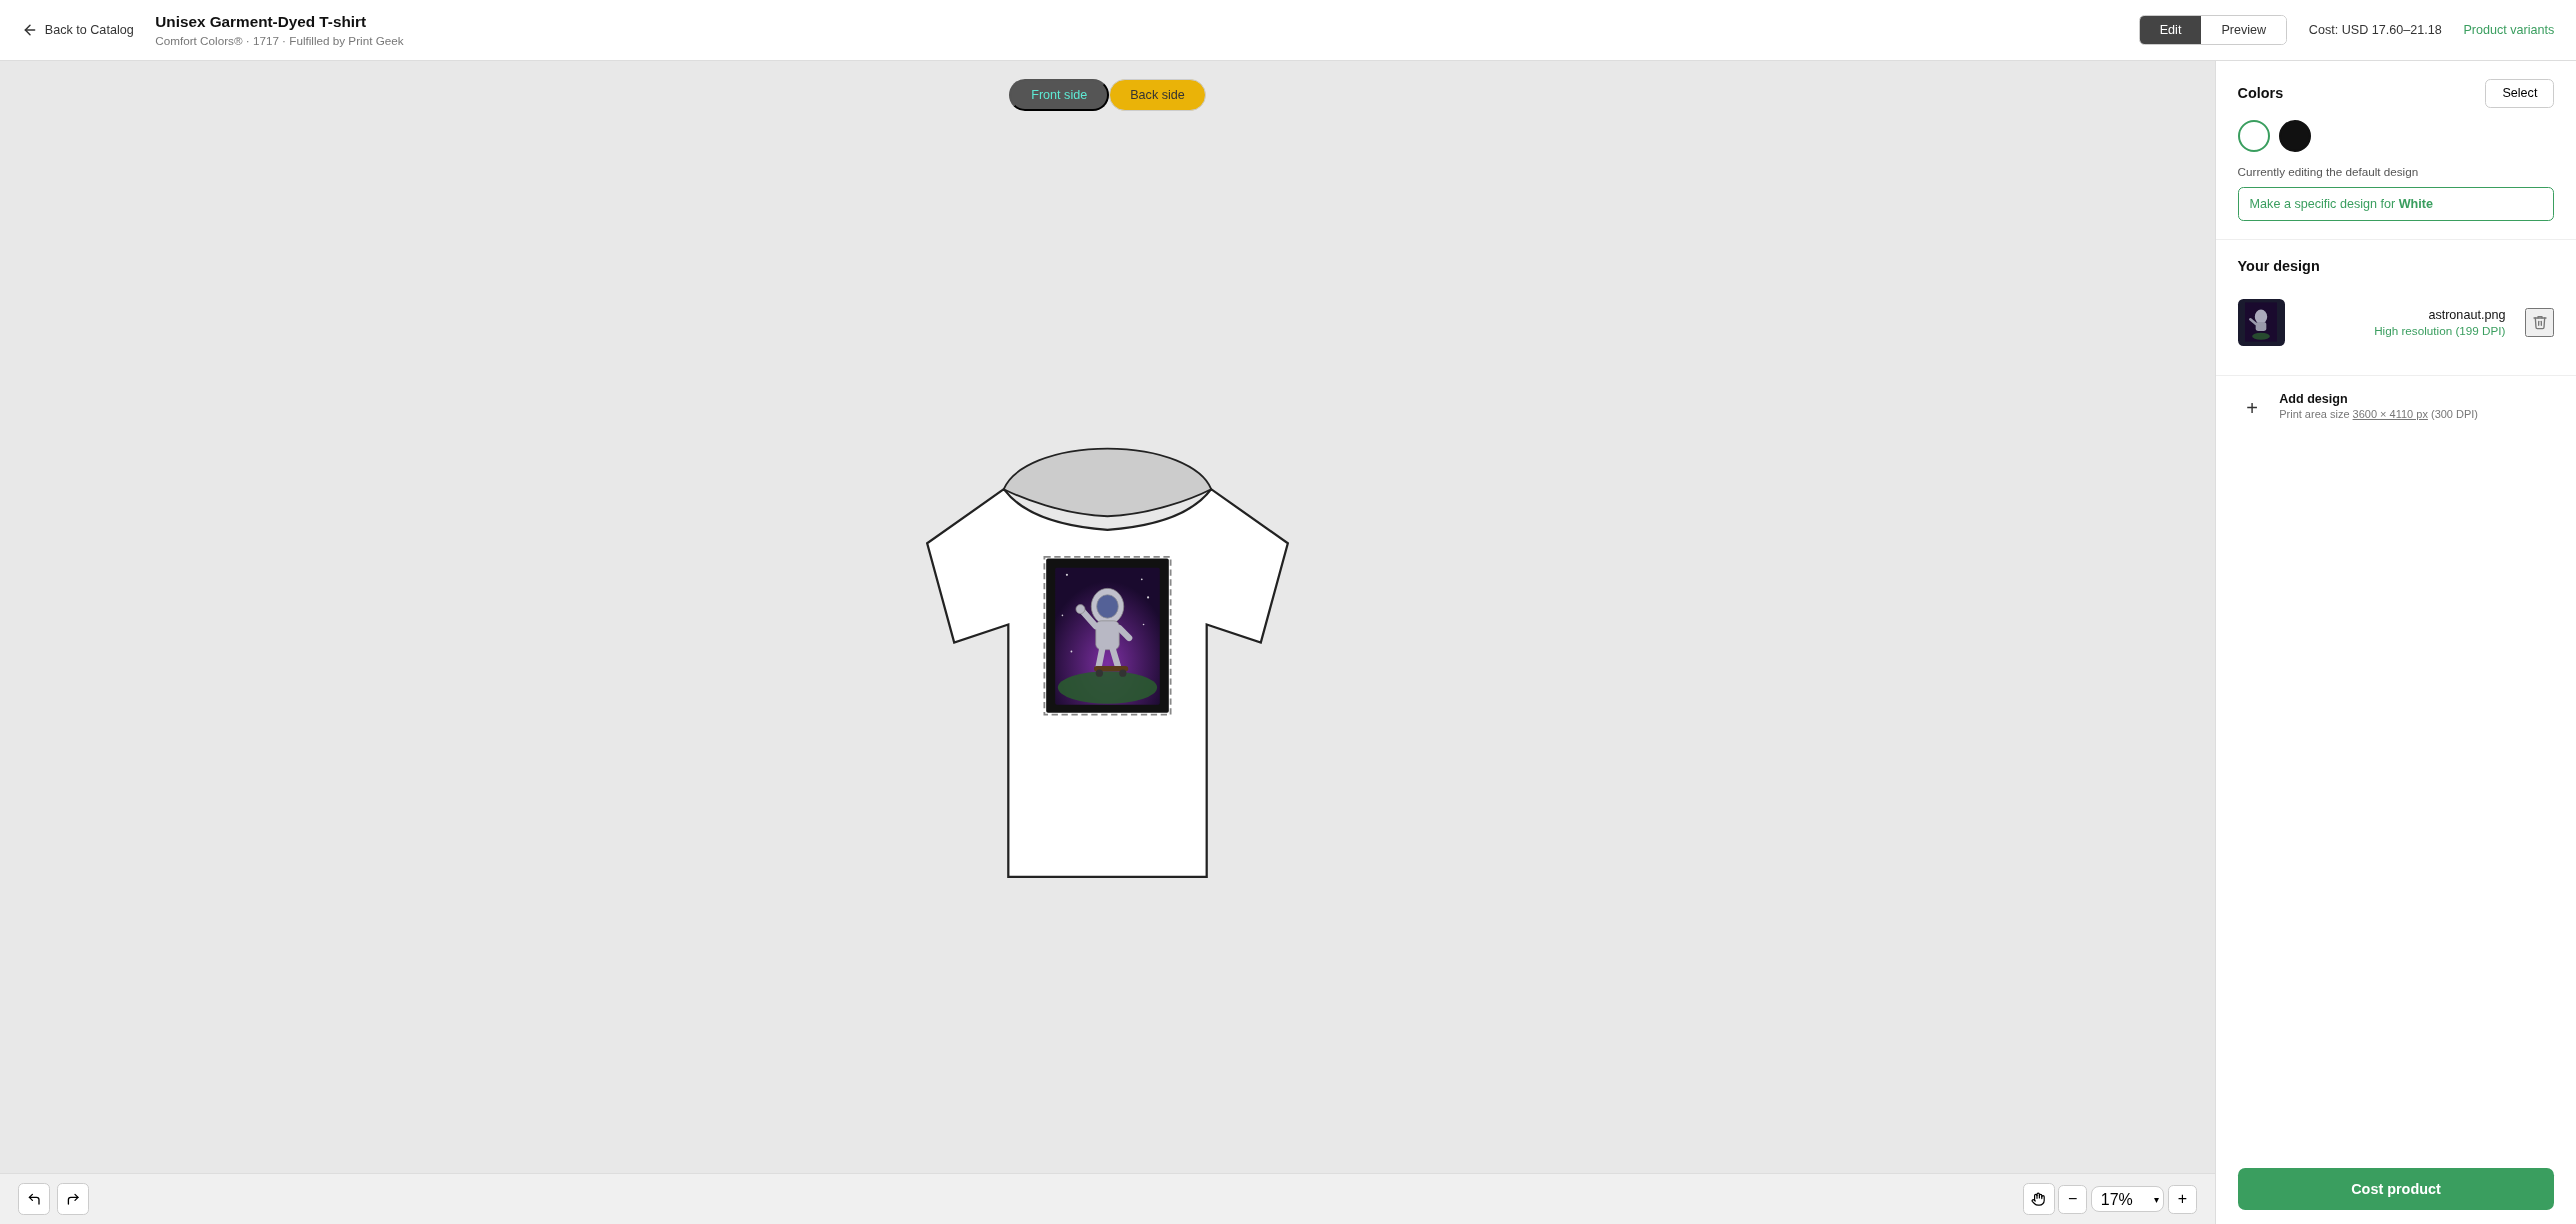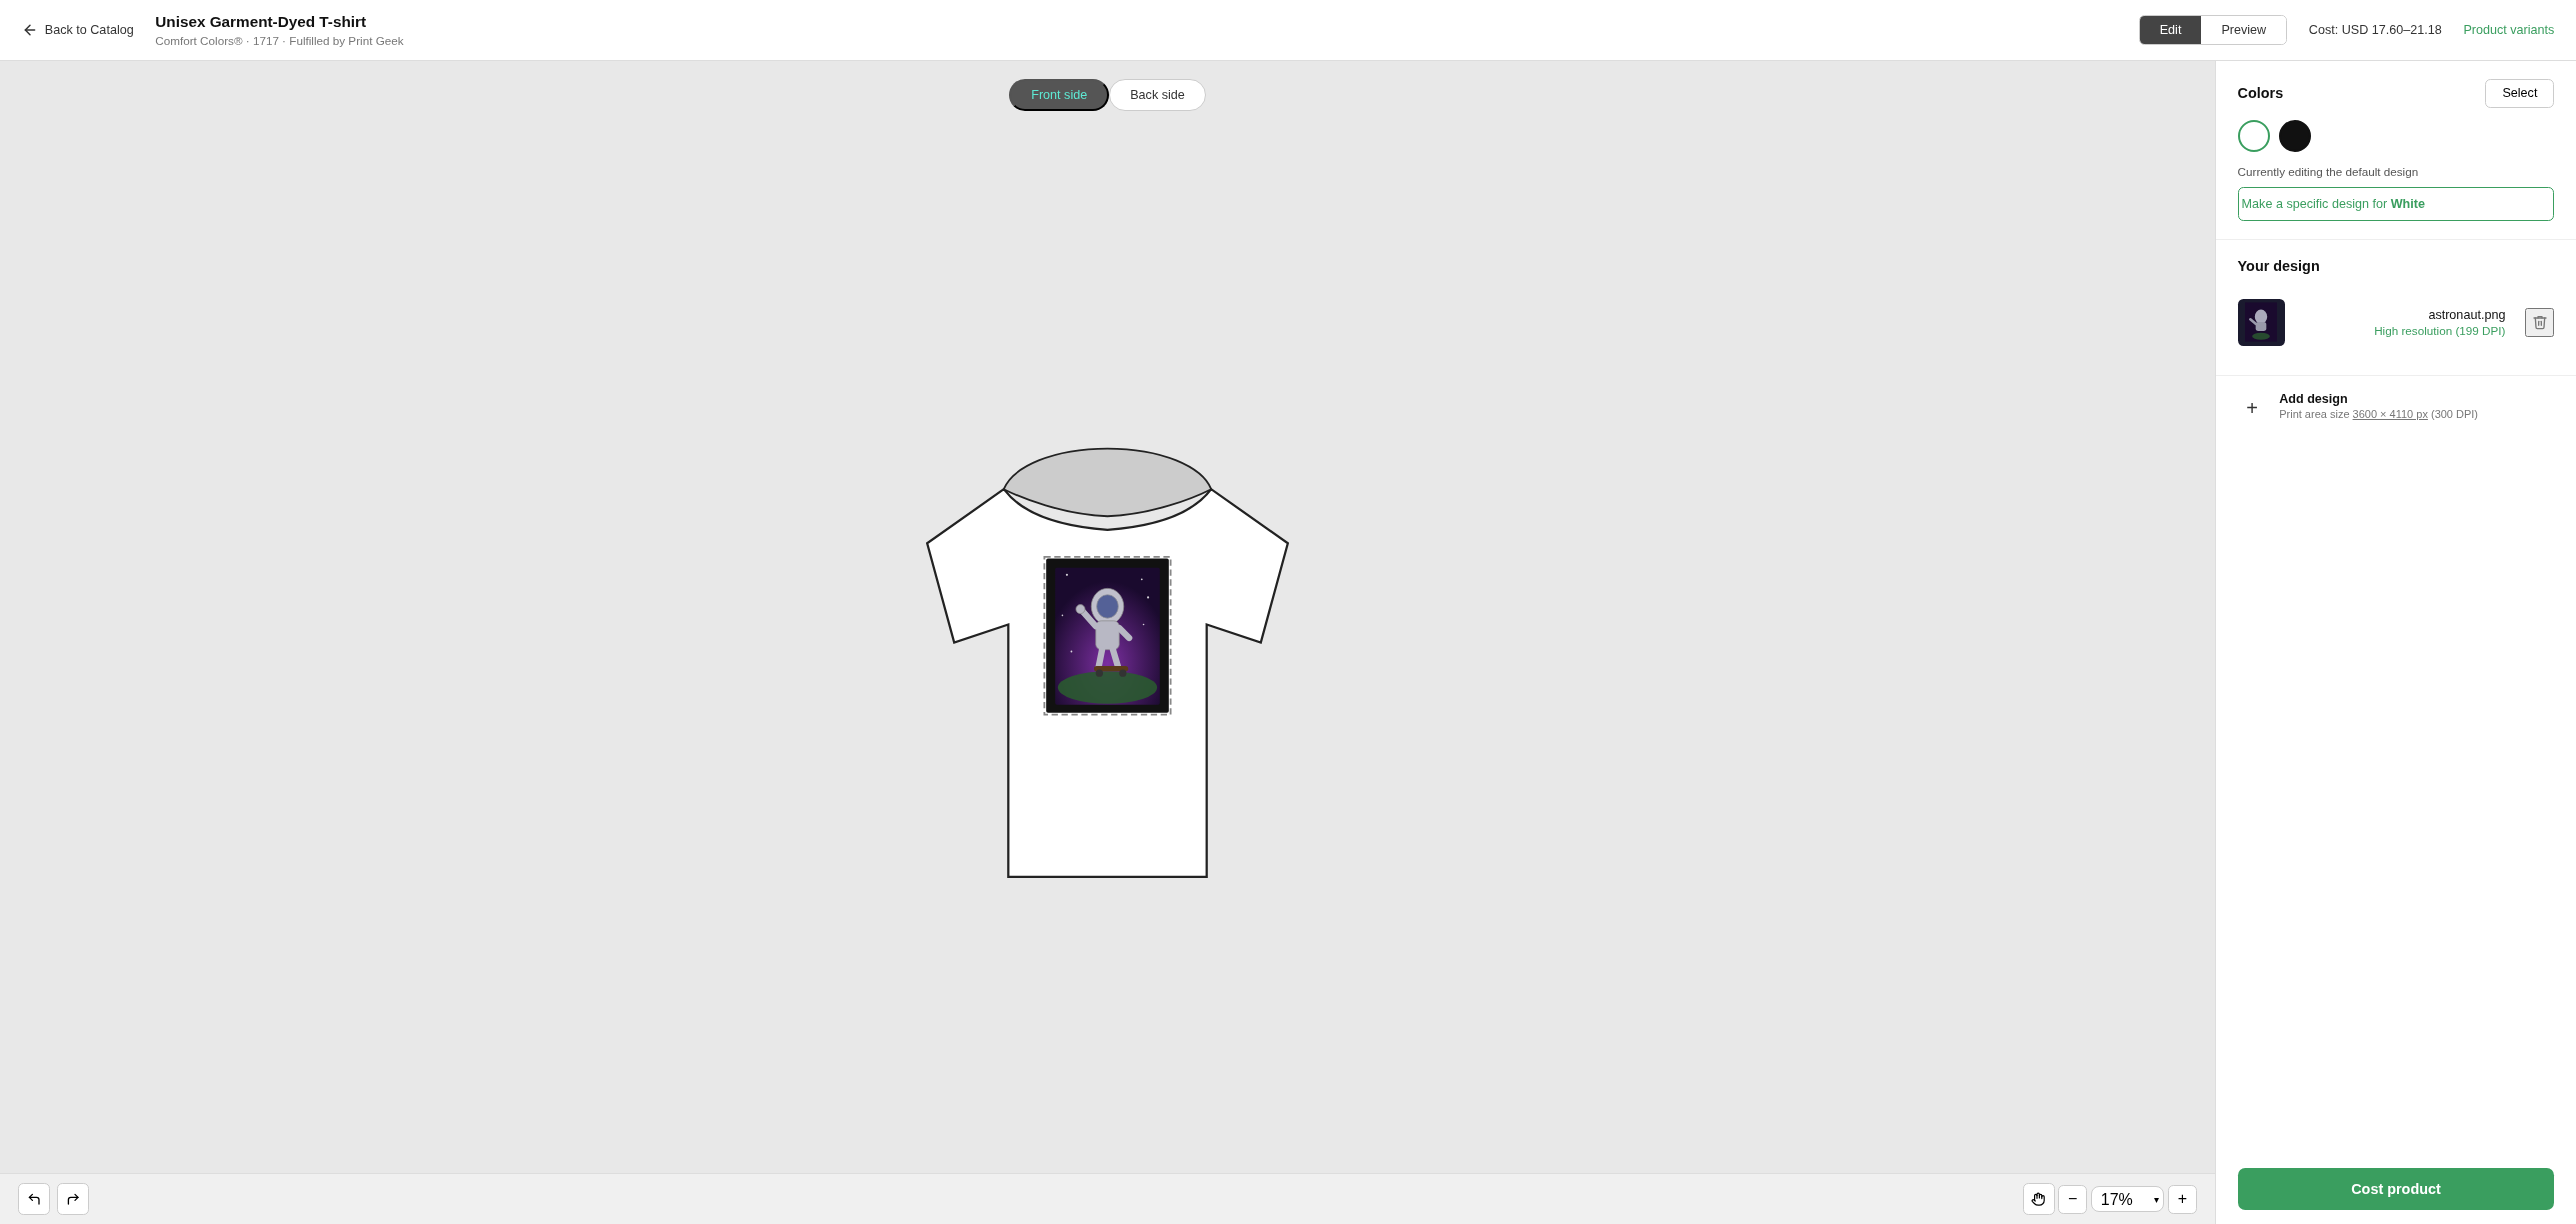--- a/index.html
+++ b/index.html
@@ -23,21 +23,21 @@
     .product-variants-link { font-size: 12.6px; color: #3a9e5f; font-weight: 500; cursor: pointer; white-space: nowrap; }
 
     
     .main { display: flex; flex: 1; overflow: hidden; }
 
     
     .canvas-area { flex: 1; display: flex; flex-direction: column; align-items: center; background: #e8e8e8; position: relative; overflow: hidden; }
     .side-tabs { display: flex; gap: 0; margin-top: 18px; z-index: 10; }
     .side-tab { padding: 7.2px 20px; font-size: 12.6px; border-radius: 18px; cursor: pointer; font-weight: 500; }
     .side-tab.active { background: #555; color: #5eead4; }
-    .side-tab.inactive { background: #ffffff; color: #333; border: 0.9px solid #ccc; }
+    .side-tab.inactive { background: #eab308; color: #333; border: 0.9px solid #ccc; }
 
     
     .tshirt-container { flex: 1; display: flex; align-items: center; justify-content: center; width: 100%; }
     .tshirt-svg-wrapper { position: relative; width: 469px; height: 505px; }
 
     
     .bottom-toolbar { height: 51px; background: #f0f0f0; border-top: 0.9px solid #ddd; display: flex; align-items: center; justify-content: space-between; padding: 0 18px; width: 100%; }
     .toolbar-left { display: flex; gap: 7.2px; }
     .tool-btn { width: 32px; height: 32px; background: #fff; border: 0.9px solid #ccc; border-radius: 5.4px; display: flex; align-items: center; justify-content: center; cursor: pointer; font-size: 14.4px; }
     .toolbar-right { display: flex; align-items: center; gap: 3.6px; }
@@ -50,21 +50,21 @@
     
     .right-panel { width: 361px; background: #fff; border-left: 0.9px solid #ddd; display: flex; flex-direction: column; overflow-y: auto; flex-shrink: 0; }
     .panel-section { padding: 18px 21.6px; border-bottom: 0.9px solid #eee; }
     .section-header { display: flex; align-items: center; justify-content: space-between; margin-bottom: 12.6px; }
     .section-title { font-size: 14.4px; font-weight: 600; color: #111; }
     .select-btn { padding: 6.3px 16px; border: 0.9px solid #ccc; border-radius: 5.4px; background: #fff; font-size: 12.6px; cursor: pointer; font-weight: 500; }
     .colors-row { display: flex; gap: 9px; margin-bottom: 12.6px; }
     .color-circle { width: 32px; height: 32px; border-radius: 50%; cursor: pointer; border: 2.7px solid transparent; }
     .color-circle.selected { border-color: #3a9e5f; }
     .editing-note { font-size: 11.7px; color: #555; margin-bottom: 9px; }
-    .specific-design-btn { width: 100%; padding: 9px 3px; border: 1.4px solid #3a9e5f; border-radius: 5.4px; background: #fff; color: #3a9e5f; font-size: 12.6px; text-align: left; cursor: pointer; font-weight: 500; }
+    .specific-design-btn { width: 100%; padding: 9px 11px; border: 1.4px solid #3a9e5f; border-radius: 5.4px; background: #fff; color: #3a9e5f; font-size: 12.6px; text-align: left; cursor: pointer; font-weight: 500; }
     .specific-design-btn strong { font-weight: 700; }
 
     
     .your-design-title { font-size: 14.4px; font-weight: 700; color: #111; margin-bottom: 14.4px; }
     .design-item { display: flex; align-items: center; gap: 20px; padding: 10.8px 0; text-align: right; }
     .design-thumb { width: 47px; height: 47px; border-radius: 5.4px; background: #1a1a2e; flex-shrink: 0; display: flex; align-items: center; justify-content: center; overflow: hidden; }
     .design-info { flex: 1; }
     .design-filename { font-size: 12.6px; font-weight: 500; color: #111; }
     .design-res { font-size: 11.7px; color: #3a9e5f; margin-top: 1.8px; }
     .delete-btn { width: 29px; height: 29px; display: flex; align-items: center; justify-content: center; cursor: pointer; color: #777; font-size: 16px; }

